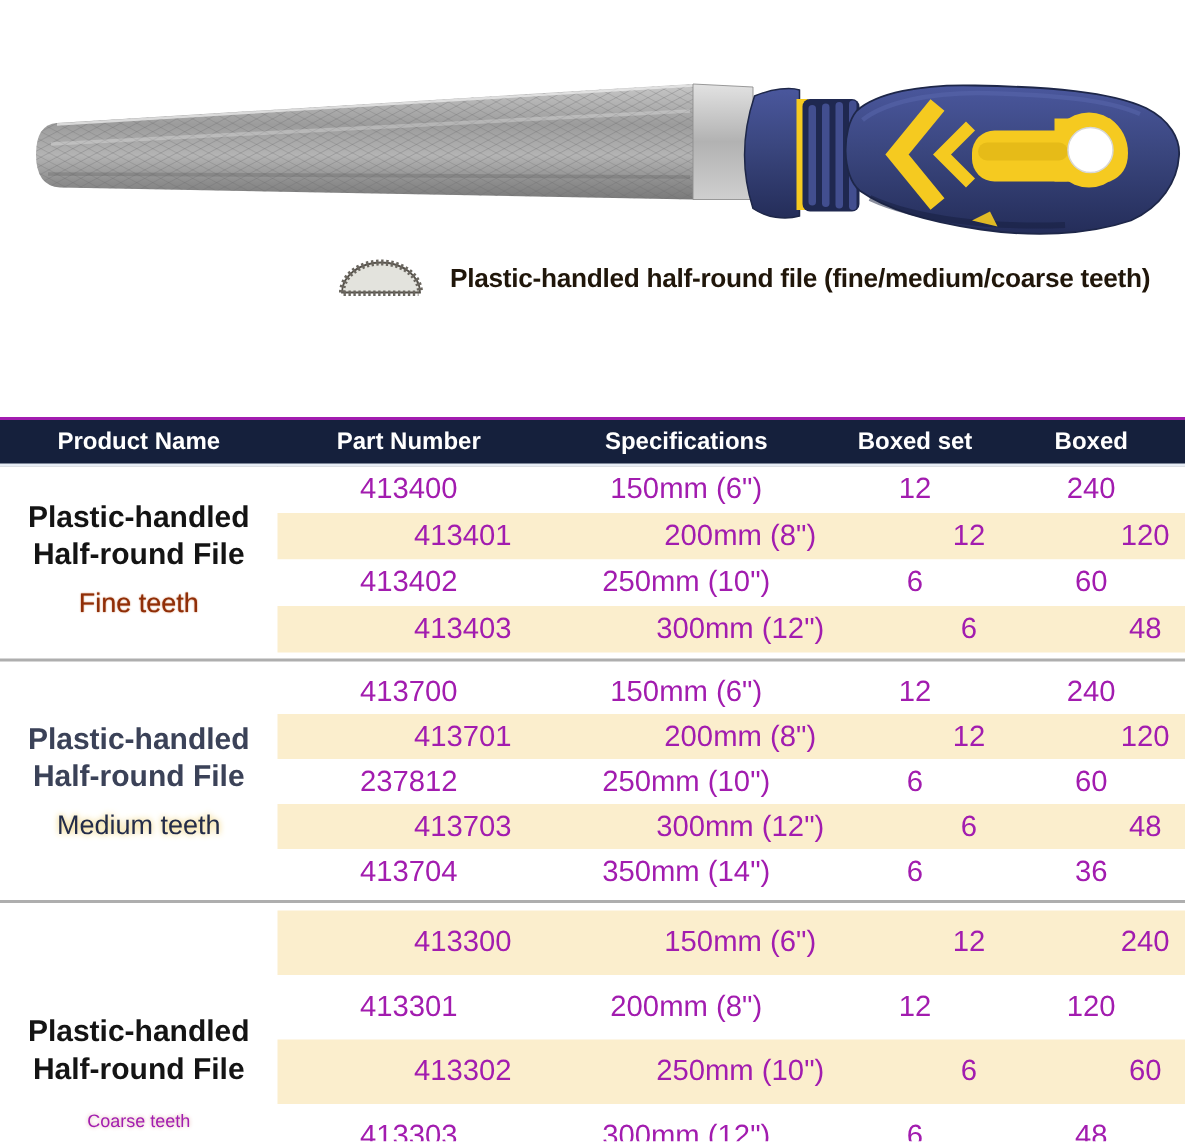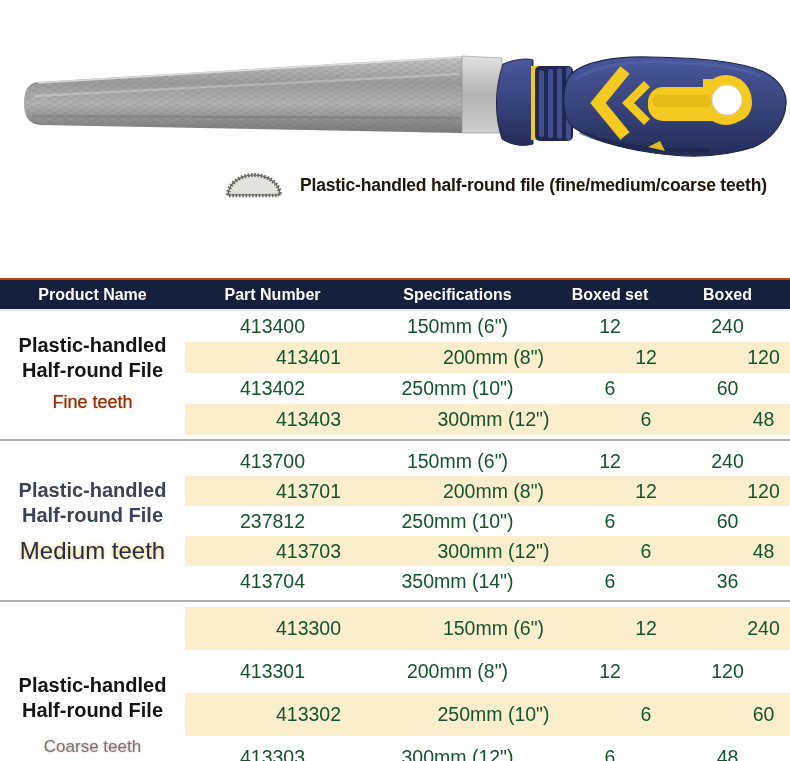--- a/index.html
+++ b/index.html
@@ -11,40 +11,40 @@
   .tool-figure{position:absolute;top:0;left:0;width:790px;height:166px;}
   
   .caption-row{position:absolute;top:169px;left:224px;display:flex;align-items:center;gap:16px;}
   .cs-icon{display:inline-block;width:60px;height:32px;}
   .caption-text{font-weight:bold;font-size:17.5px;color:#20160a;letter-spacing:-0.2px;white-space:nowrap;}
   
   .spec-table{position:absolute;top:278px;left:0;width:790px;}
   .thead{
     display:grid;grid-template-columns:185px 175px 195px 110px 125px;
     background:#15203c;height:29px;align-items:center;
-    border-top:2px solid #c2410c;border-bottom:2px solid #e7edf5;
+    border-top:2px solid #a21caf;border-bottom:2px solid #e7edf5;
   }
   .hc{color:#ffffff;font-weight:bold;font-size:16px;text-align:center;}
   .group{display:grid;grid-template-columns:185px 1fr;}
   .group + .group{border-top:2px solid #aeaeae;margin-top:4px;padding-top:5px;}
   .pcell{display:flex;flex-direction:column;justify-content:center;align-items:center;background:#ffffff;}
   .pname{font-weight:bold;font-size:20px;line-height:1.25;color:#141414;text-align:center;}
   .g2 .pname{color:#3b4258;}
   .teeth{font-weight:normal;margin-top:9px;text-align:center;}
   .teeth-fine{color:#8f2e08;font-size:18px;text-shadow:0 0 1px #b5541f;}
-  .teeth-medium{color:#232c49;font-size:24px;text-shadow:0 0 4px #ecc653;}
-  .teeth-coarse{color:#737373;font-size:17px;text-shadow:0 0 3px #dfabab;margin-top:14px;}
+  .teeth-medium{color:#232c49;font-size:18px;text-shadow:0 0 4px #ecc653;}
+  .teeth-coarse{color:#a21caf;font-size:12px;text-shadow:0 0 3px #dfabab;margin-top:14px;}
   .row{
     display:grid;grid-template-columns:175px 195px 110px 125px;
     height:31px;align-items:center;background:#ffffff;
   }
   .g2 .row{height:30px;}
   .g3 .row{height:43px;}
   .row.alt{background:#fbeecd;padding-left:36px;}
-  .c{text-align:center;font-size:19.5px;color:#14532d;white-space:nowrap;}
+  .c{text-align:center;font-size:19.5px;color:#a21caf;white-space:nowrap;}
 </style>
 </head>
 <body>
 
 <div class="page">
 
   <figure class="tool-figure" style="margin:0;">
     <svg width="790" height="166" viewBox="0 0 790 166">
       <defs>
         <linearGradient id="bladeGrad" x1="0" y1="0" x2="0" y2="1">

